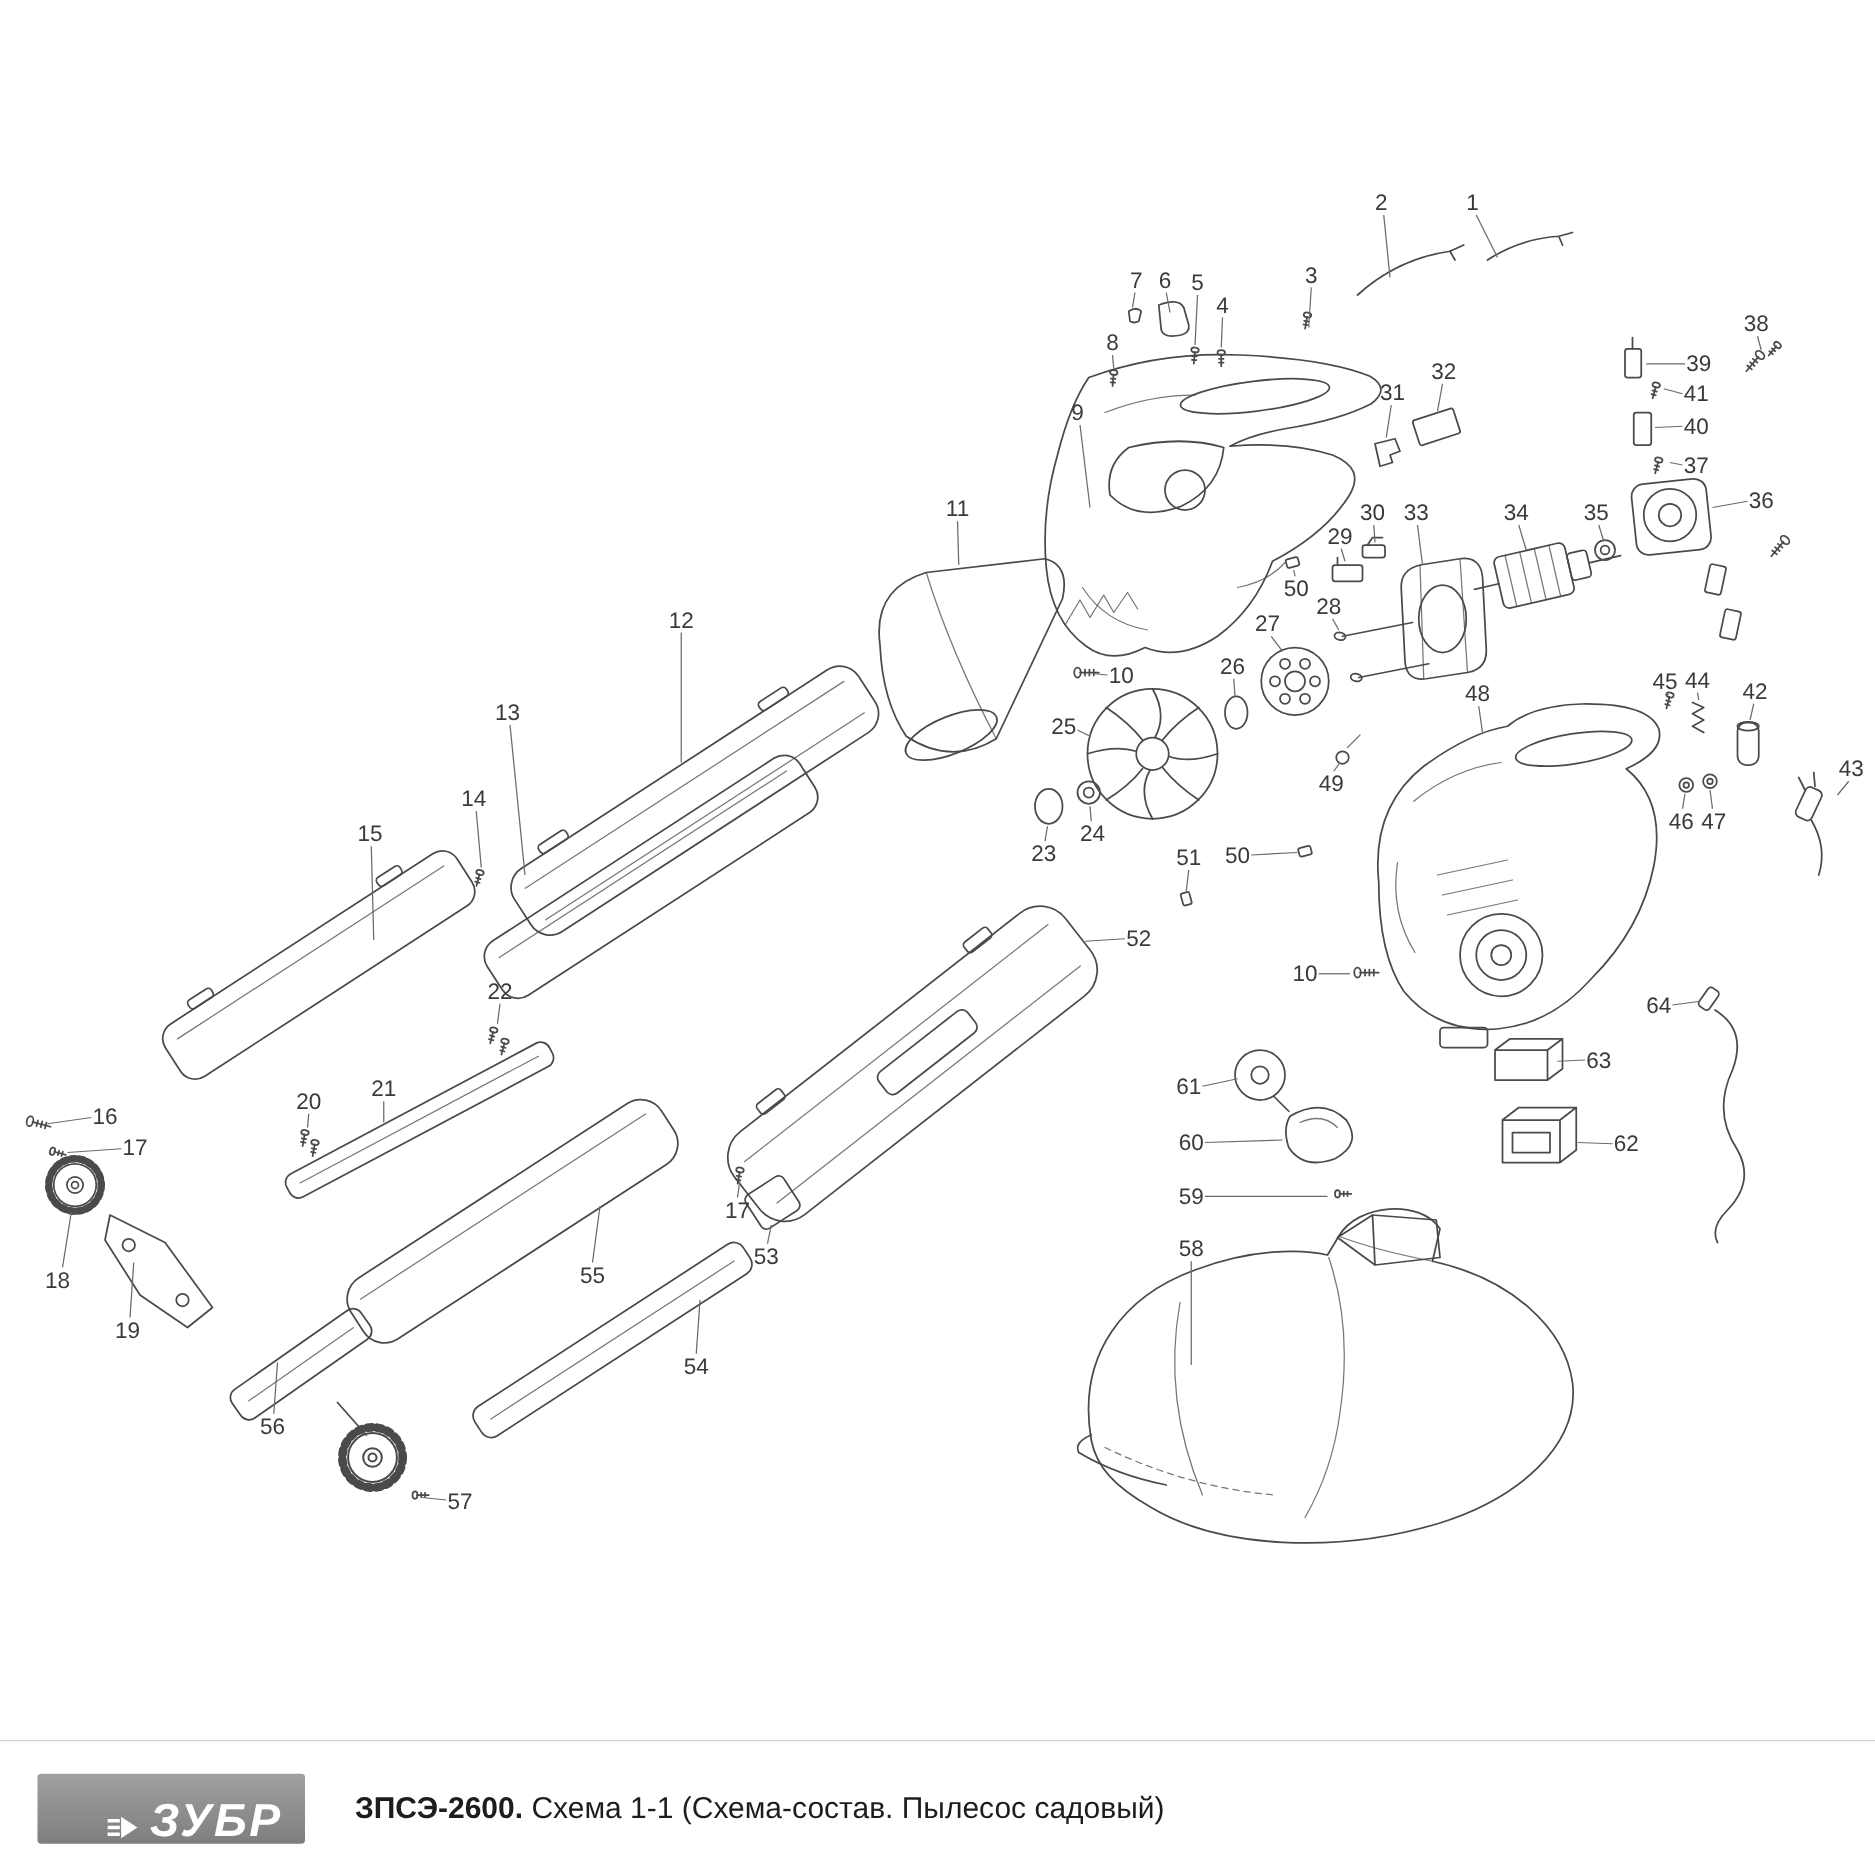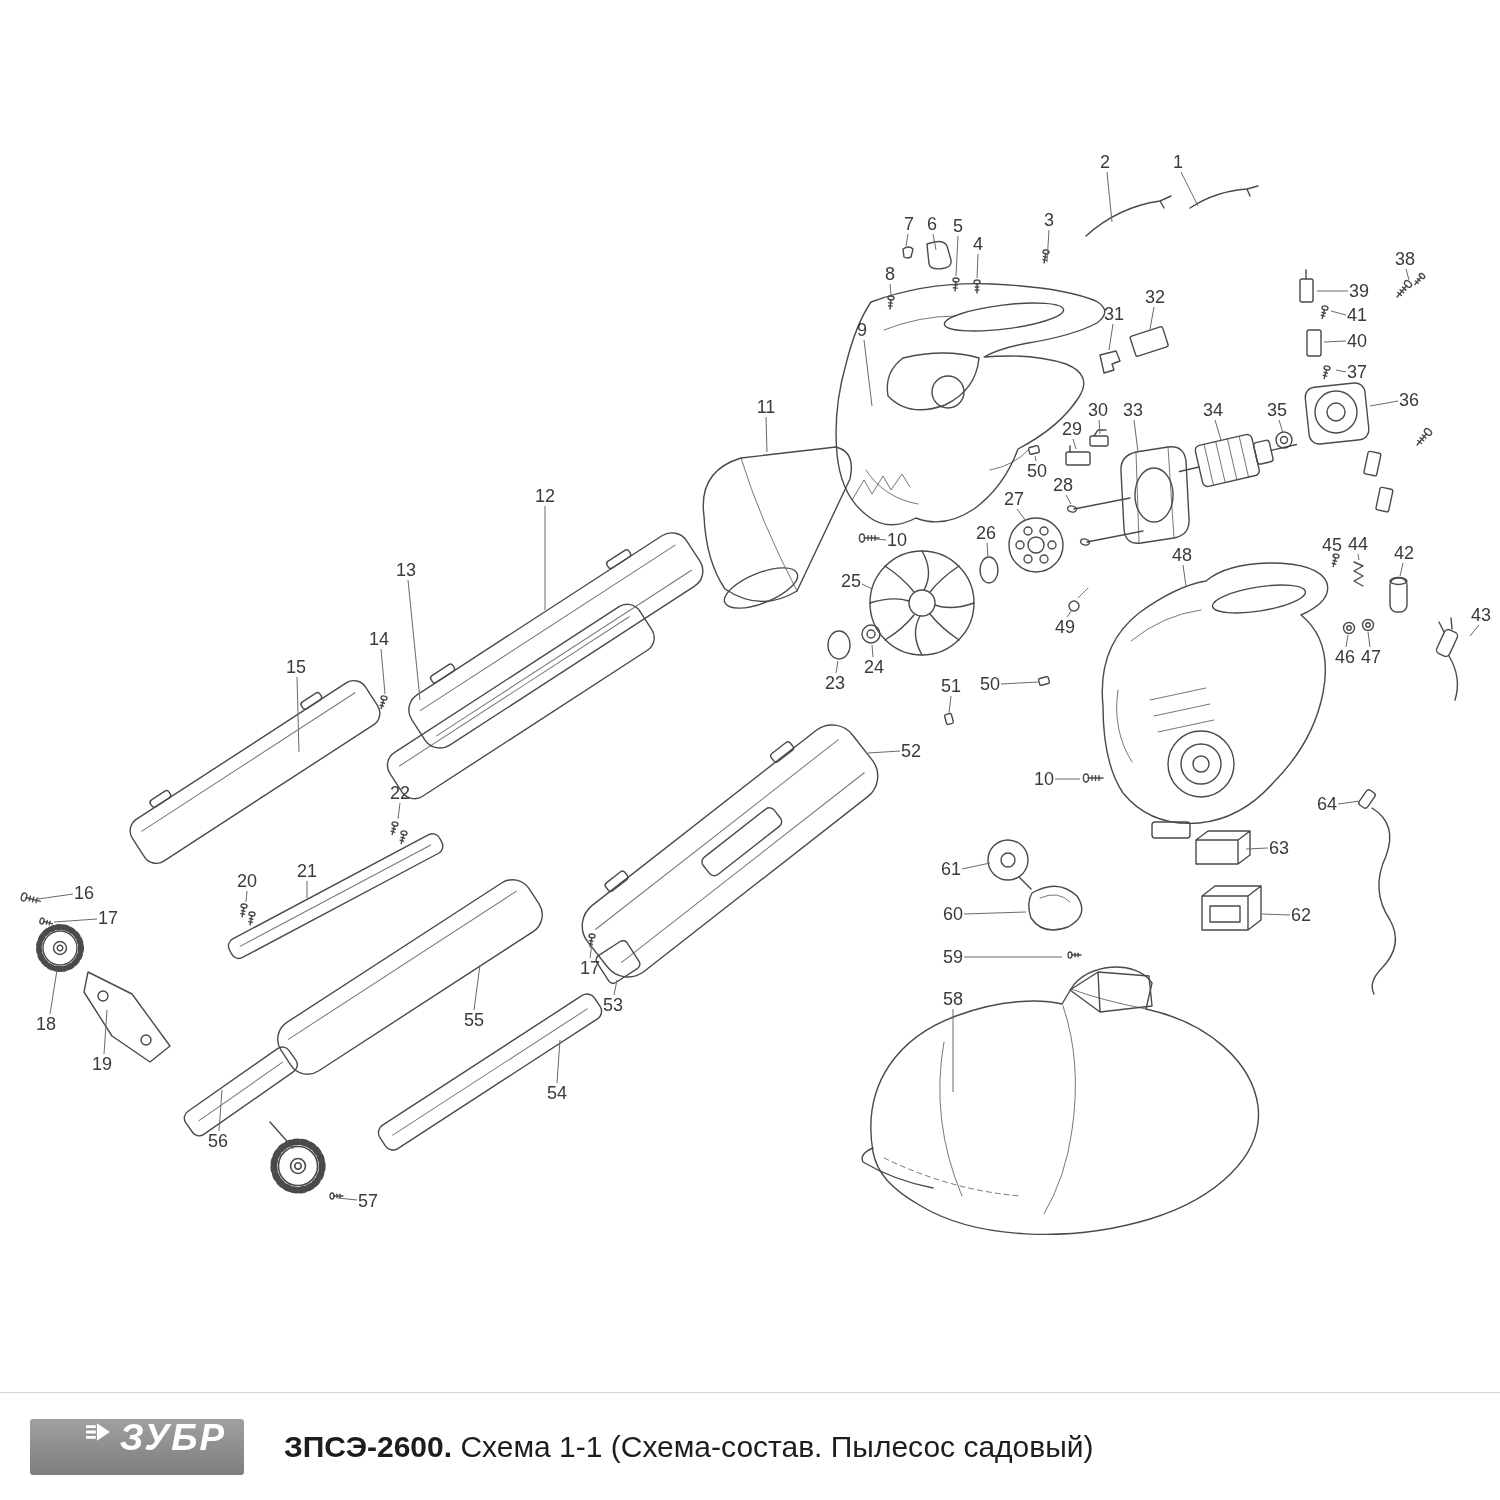--- a/index.html
+++ b/index.html
@@ -26,30 +26,30 @@
     height:108px;
     border-top:1px solid #d2d2d2;
     display:flex; align-items:center;
     padding-left:30px; gap:40px;
     background:#fff;
   }
   .logo {
     width:214px; height:56px;
     background:linear-gradient(180deg,#a0a0a0,#7e7e7e);
     border-radius:3px;
-    display:flex; align-items:flex-start; justify-content:center; gap:9px;
+    display:flex; align-items:flex-end; justify-content:center; gap:9px;
     flex:none;
     padding-left:37px;
   }
   .logo-arrow { width:26px; height:26px; flex:none; }
   .logo-text {
     color:#ffffff; font-weight:bold; font-style:italic;
     font-size:37px; letter-spacing:2px; line-height:1;
   }
-  .title { font-size:30px; color:#1d1d1d; white-space:nowrap; }
+  .title { font-size:24px; color:#1d1d1d; white-space:nowrap; }
   .title .model { font-weight:bold; }
   .title .scheme { font-weight:normal; }
 </style>
 </head>
 <body>
 
 <div class="page">
   <div class="diagram-wrap">
     <svg id="diagram-svg" width="1500" height="1392" viewBox="0 0 1500 1392">
       <defs>

